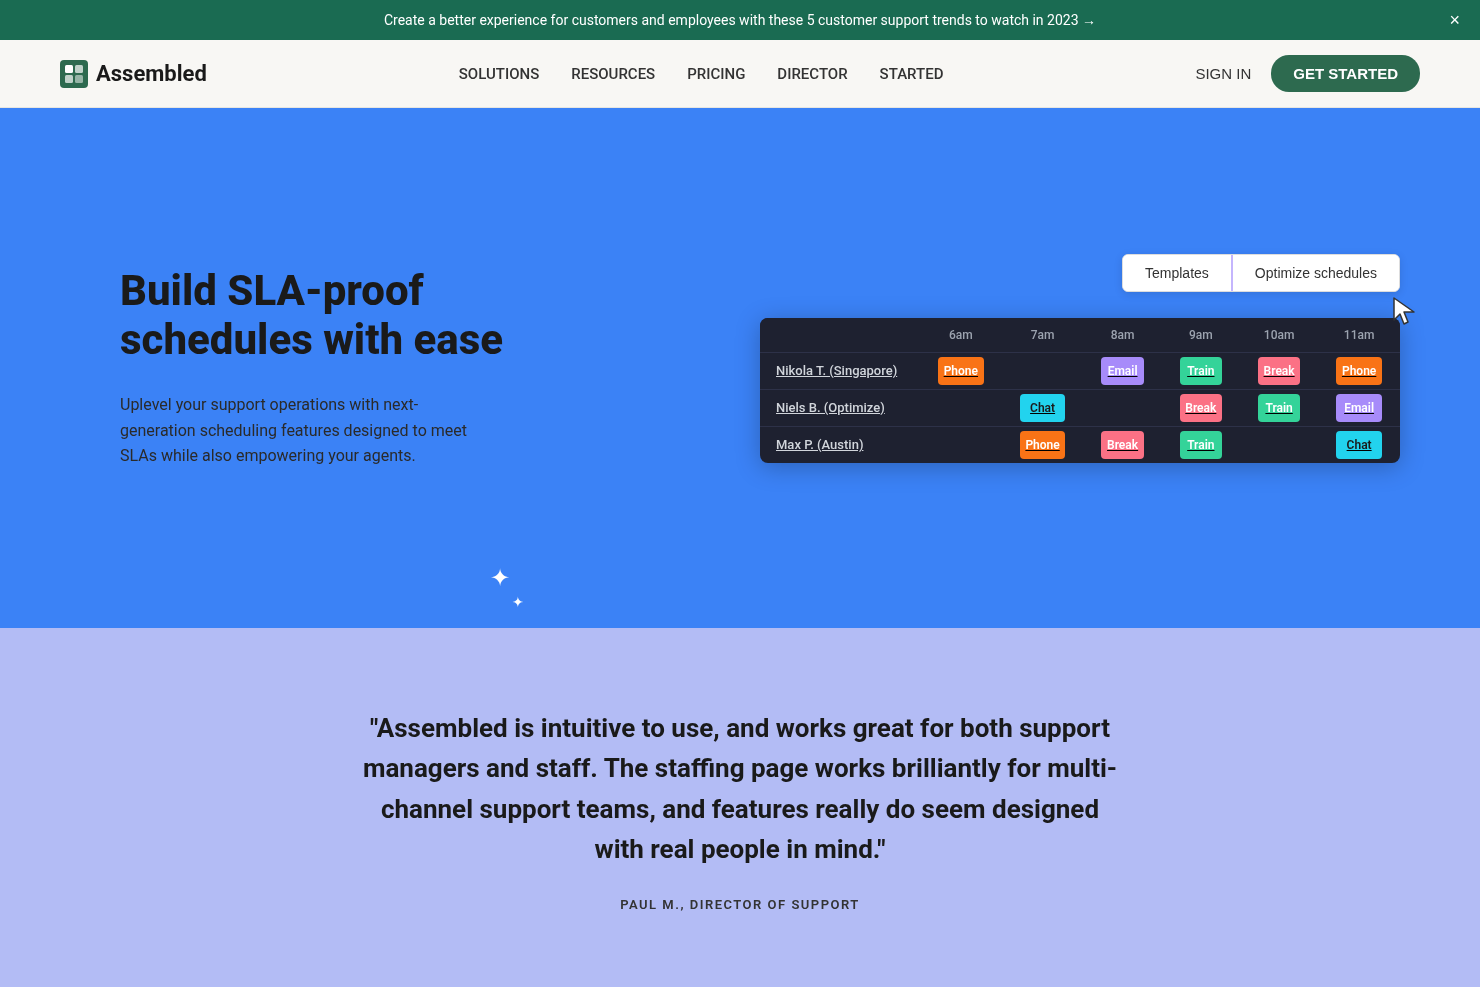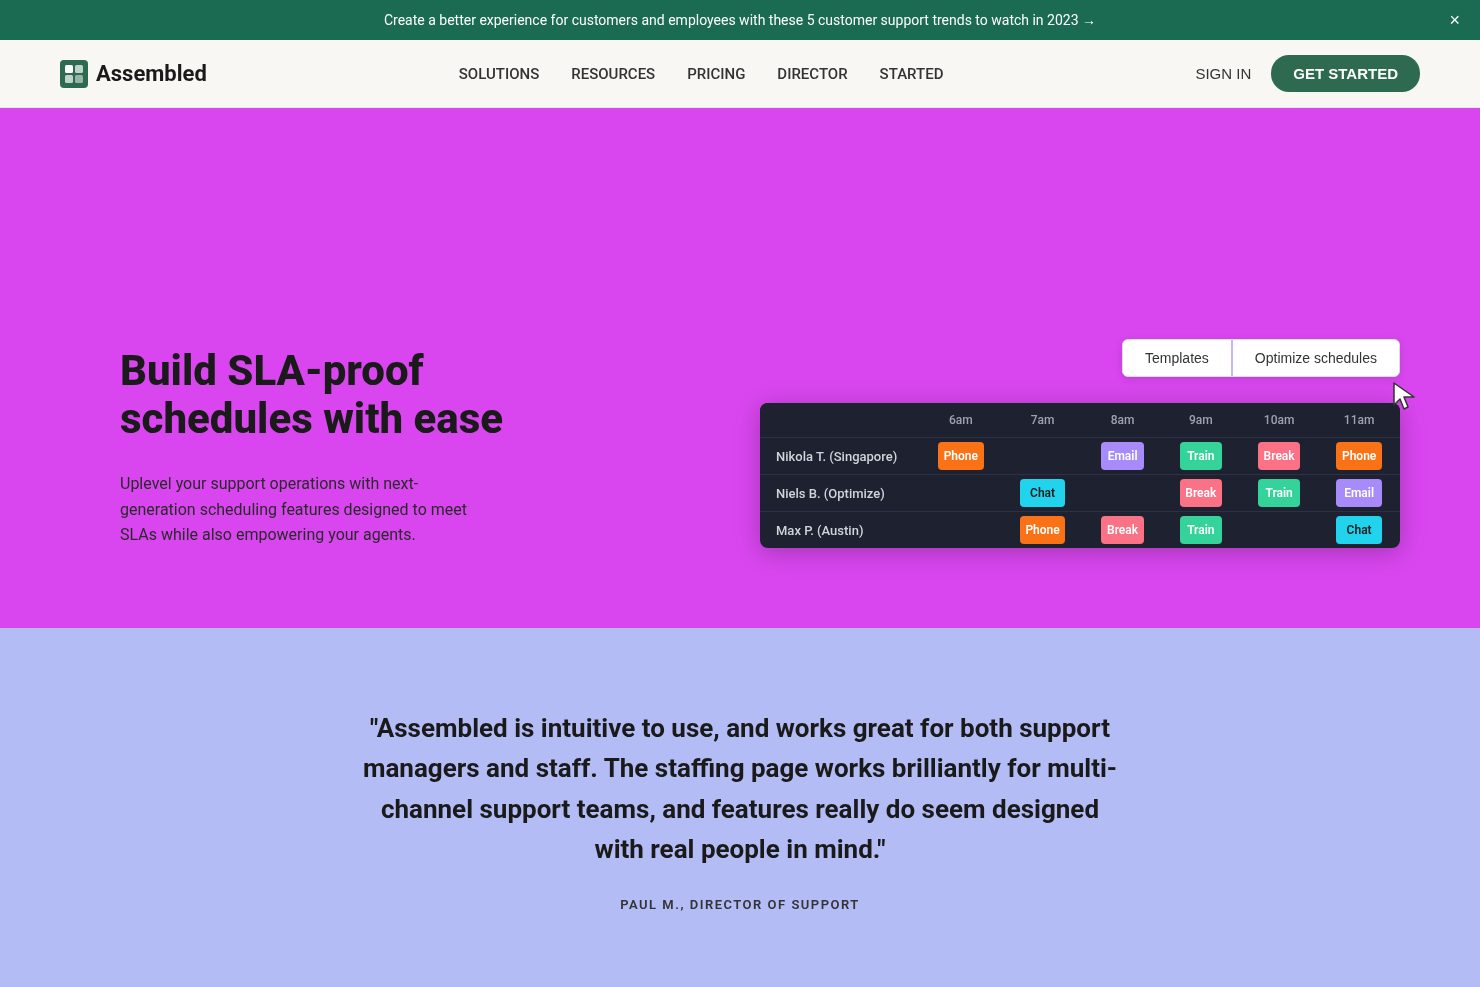--- a/index.html
+++ b/index.html
@@ -95,25 +95,25 @@
       border: none;
       border-radius: 18px;
       padding: 10px 22px;
       font-size: 15px;
       font-weight: 600;
       cursor: pointer;
     }
 
     
     .hero-section {
-      background: #d946ef;
+      background: #3b82f6;
       min-height: 520px;
       padding: 60px 80px 80px 120px;
       display: flex;
-      align-items: flex-end;
+      align-items: center;
       position: relative;
       overflow: hidden;
     }
 
     .hero-content {
       flex: 0 0 420px;
       padding-top: 20px;
     }
     .hero-title {
       font-size: 42px;
@@ -200,20 +200,21 @@
     }
     .schedule-table th.name-col {
       text-align: left;
       padding-left: 16px;
       width: 160px;
     }
     .schedule-table td {
       padding: 4px 18px;
       border-bottom: 1px solid #2d3148;
       vertical-align: middle;
+      text-decoration: underline;
     }
     .schedule-table td.name-col {
       padding-left: 16px;
       color: #d1d5db;
       font-size: 13px;
       font-weight: 500;
       padding-top: 10px;
       padding-bottom: 10px;
     }
     .schedule-table tr:last-child td {

